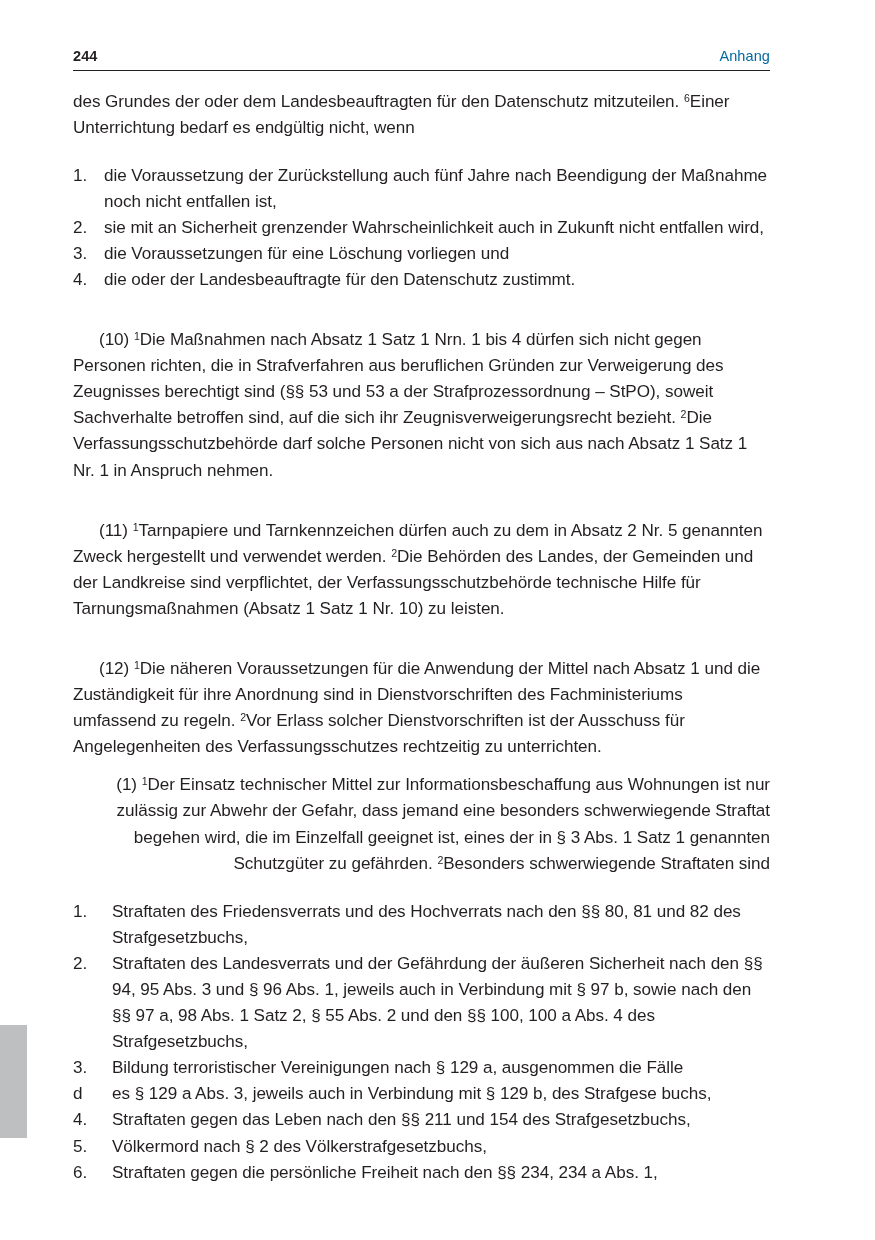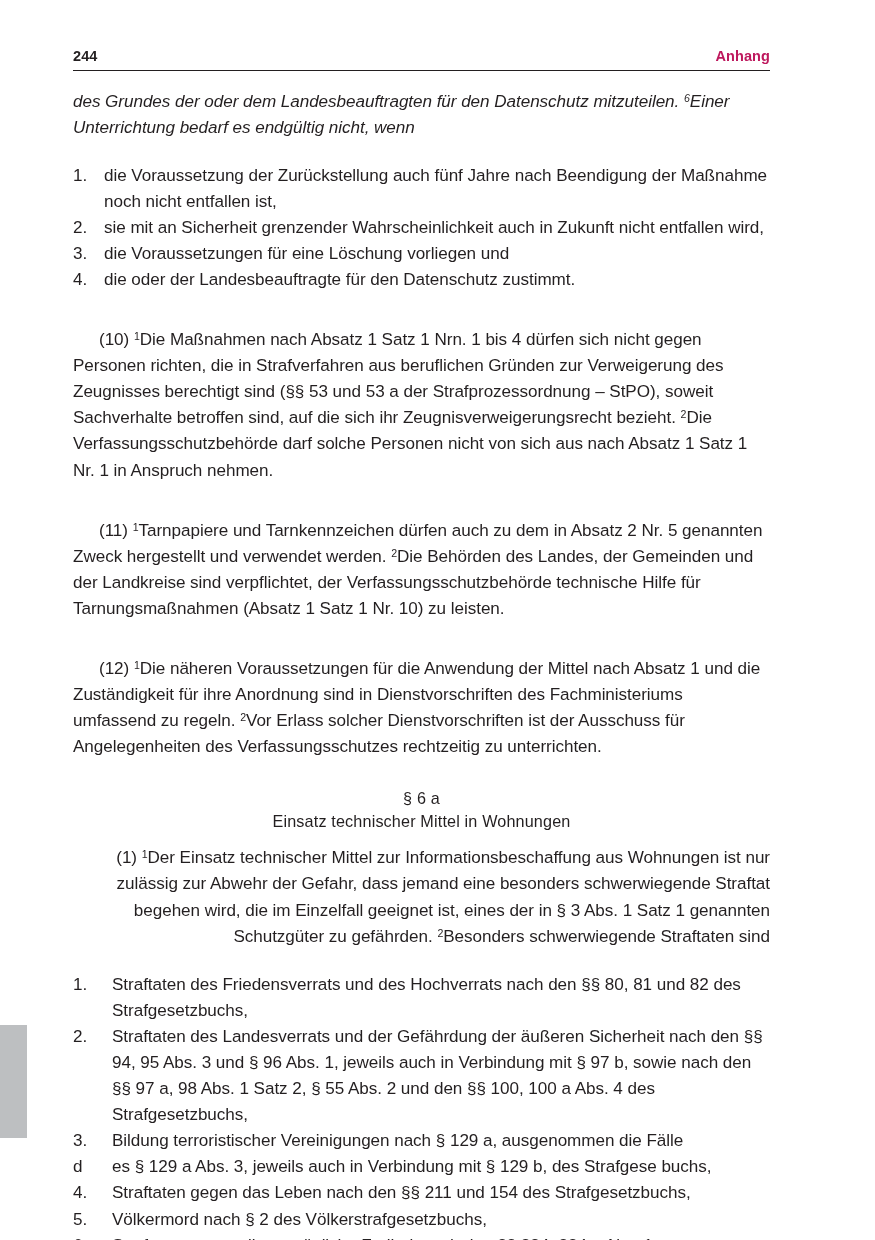--- a/index.html
+++ b/index.html
@@ -50,40 +50,39 @@
     line-height: 1.2;
     padding-bottom: 5px;
     border-bottom: 1.4px solid #231f20;
   }
   .runhead .folio {
     font-weight: bold;
     color: #231f20;
     letter-spacing: .1px;
   }
   .runhead .sectitle {
-    color: #be185d;
-    font-weight: bold;
+    color: #0369a1;
+    font-weight: normal;
     letter-spacing: .1px;
   }
 
   
   .body-text {
     font-size: 17.1px;
     line-height: 26.1px;
     text-align: left;
     letter-spacing: -0.05px;
   }
 
   p.para {
     margin: 0;
     padding: 0;
   }
   p.lead {           
     margin-top: 18px;
-    font-style: italic;
   }
   p.indented {       
     margin-top: 34px;
     text-indent: 26px;
   }
   p.after-head {
     margin-top: 12px;
     text-indent: 26px;
     text-align: right;
   }
@@ -168,24 +167,20 @@
           <span class="itemtext">die oder der Landesbeauftragte für den Datenschutz zustimmt.</span>
         </li>
       </ol>
 
       <p class="para indented"><span>(10) </span><sup>1</sup><span>Die Maßnahmen nach Absatz 1 Satz 1 Nrn. 1 bis 4 dürfen sich nicht gegen Personen richten, die in Strafverfahren aus beruflichen Gründen zur Verweigerung des Zeugnisses berechtigt sind (§§ 53 und 53 a der Strafprozessordnung – StPO), soweit Sachverhalte betroffen sind, auf die sich ihr Zeugnisverweigerungsrecht bezieht. </span><sup>2</sup><span>Die Verfassungsschutzbehörde darf solche Personen nicht von sich aus nach Absatz 1 Satz 1 Nr. 1 in Anspruch nehmen.</span></p>
 
       <p class="para indented"><span>(11) </span><sup>1</sup><span>Tarnpapiere und Tarnkennzeichen dürfen auch zu dem in Absatz 2 Nr. 5 genannten Zweck hergestellt und verwendet werden. </span><sup>2</sup><span>Die Behörden des Landes, der Gemeinden und der Landkreise sind verpflichtet, der Verfassungsschutzbehörde technische Hilfe für Tarnungsmaßnahmen (Absatz 1 Satz 1 Nr. 10) zu leisten.</span></p>
 
       <p class="para indented"><span>(12) </span><sup>1</sup><span>Die näheren Voraussetzungen für die Anwendung der Mittel nach Absatz 1 und die Zuständigkeit für ihre Anordnung sind in Dienstvorschriften des Fachministeriums umfassend zu regeln. </span><sup>2</sup><span>Vor Erlass solcher Dienstvorschriften ist der Ausschuss für Angelegenheiten des Verfassungsschutzes rechtzeitig zu unterrichten.</span></p>
 
-      <div class="sec-heading">
-        <span class="sec-symbol">§ 6 a</span>
-        <span class="sec-caption">Einsatz technischer Mittel in Wohnungen</span>
-      </div>
 
       <p class="para after-head"><span>(1) </span><sup>1</sup><span>Der Einsatz technischer Mittel zur Informationsbeschaffung aus Wohnungen ist nur zulässig zur Abwehr der Gefahr, dass jemand eine besonders schwerwiegende Straftat begehen wird, die im Einzelfall geeignet ist, eines der in § 3 Abs. 1 Satz 1 genannten Schutzgüter zu gefährden. </span><sup>2</sup><span>Besonders schwerwiegende Straftaten sind</span></p>
 
       <ol class="numlist list-b">
         <li>
           <span class="marker">1.</span>
           <span class="itemtext">Straftaten des Friedensverrats und des Hochverrats nach den §§ 80, 81 und 82 des Strafgesetzbuchs,</span>
         </li>
         <li>
           <span class="marker">2.</span>

